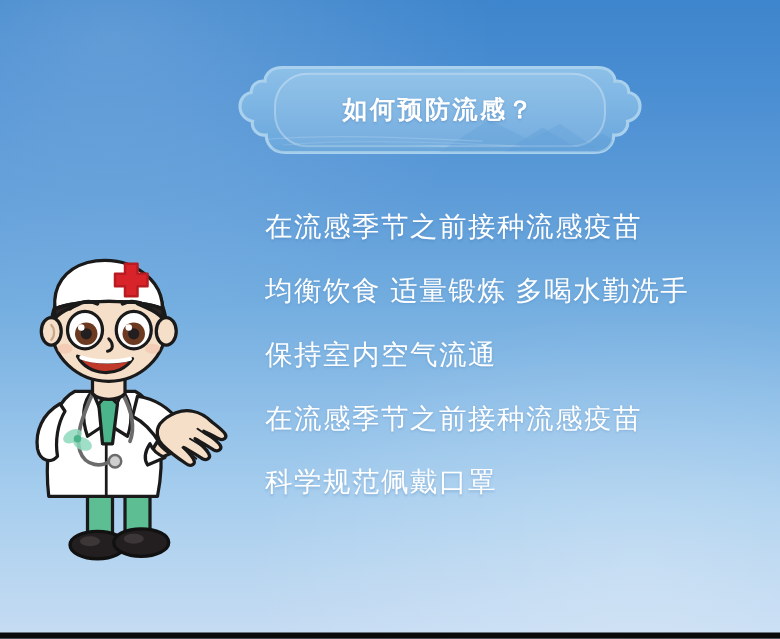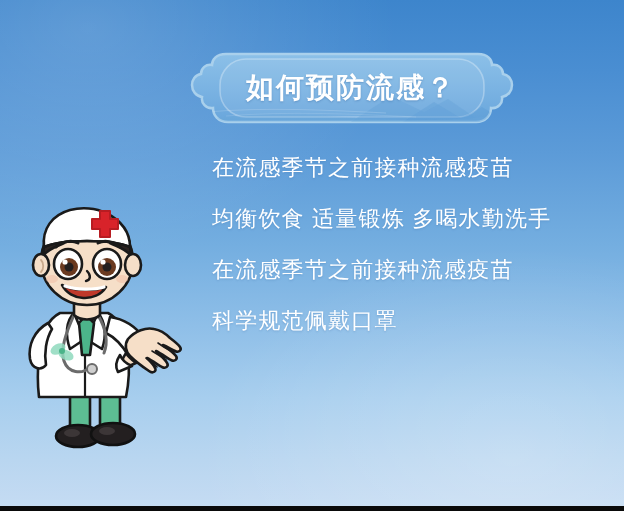--- a/index.html
+++ b/index.html
@@ -52,35 +52,35 @@
     top: 52px;
     width: 330px;
     height: 73px;
   }
   .badge-svg { position: absolute; inset: 0; width: 100%; height: 100%; }
   .badge-title-text {
     position: absolute;
     left: 0; right: 0;
     top: 16px;
     text-align: center;
-    font-size: 28px;
+    font-size: 20px;
     line-height: 40px;
     letter-spacing: 2px;
     font-weight: 600;
     color: #ffffff;
     text-shadow: 0 1px 2px rgba(40,90,150,0.35);
     white-space: nowrap;
     font-family: Liberation Serif, serif;
   }
 
   
   .tips {
     position: absolute;
     left: 212px;
-    top: 142px;
+    top: 156px;
     width: 400px;
   }
   .tip-line {
     height: 51px;
     line-height: 51px;
     font-size: 22px;
     letter-spacing: 1.2px;
     color: #ffffff;
     white-space: nowrap;
     text-shadow: 0 1px 2px rgba(60,110,170,0.30);
@@ -164,20 +164,21 @@
         <path d="M20,60 C80,55 140,58 200,61" fill="none" stroke="rgba(255,255,255,0.30)" stroke-width="1"></path>
         <path d="M40,64 C100,59 170,62 230,65" fill="none" stroke="rgba(255,255,255,0.22)" stroke-width="1"></path>
       </g>
     </svg>
     <div class="badge-title-text">如何预防流感？</div>
   </div>
 
   <div class="tips">
     <div class="tip-line">在流感季节之前接种流感疫苗</div>
     <div class="tip-line">均衡饮食 适量锻炼 多喝水勤洗手</div>
+    <div class="tip-line">保持室内空气流通</div>
     <div class="tip-line">在流感季节之前接种流感疫苗</div>
     <div class="tip-line">科学规范佩戴口罩</div>
   </div>
 
   <div class="doctor">
     <svg viewBox="0 0 200 300" preserveAspectRatio="xMidYMax meet">
       <g stroke="#1a1a1a" stroke-width="2.6" stroke-linejoin="round" stroke-linecap="round">
 
         <path d="M62,228 L62,268 L82,268 L82,228 Z" fill="#5dbd93"></path>
         <path d="M92,228 L92,268 L112,268 L112,228 Z" fill="#5dbd93"></path>

